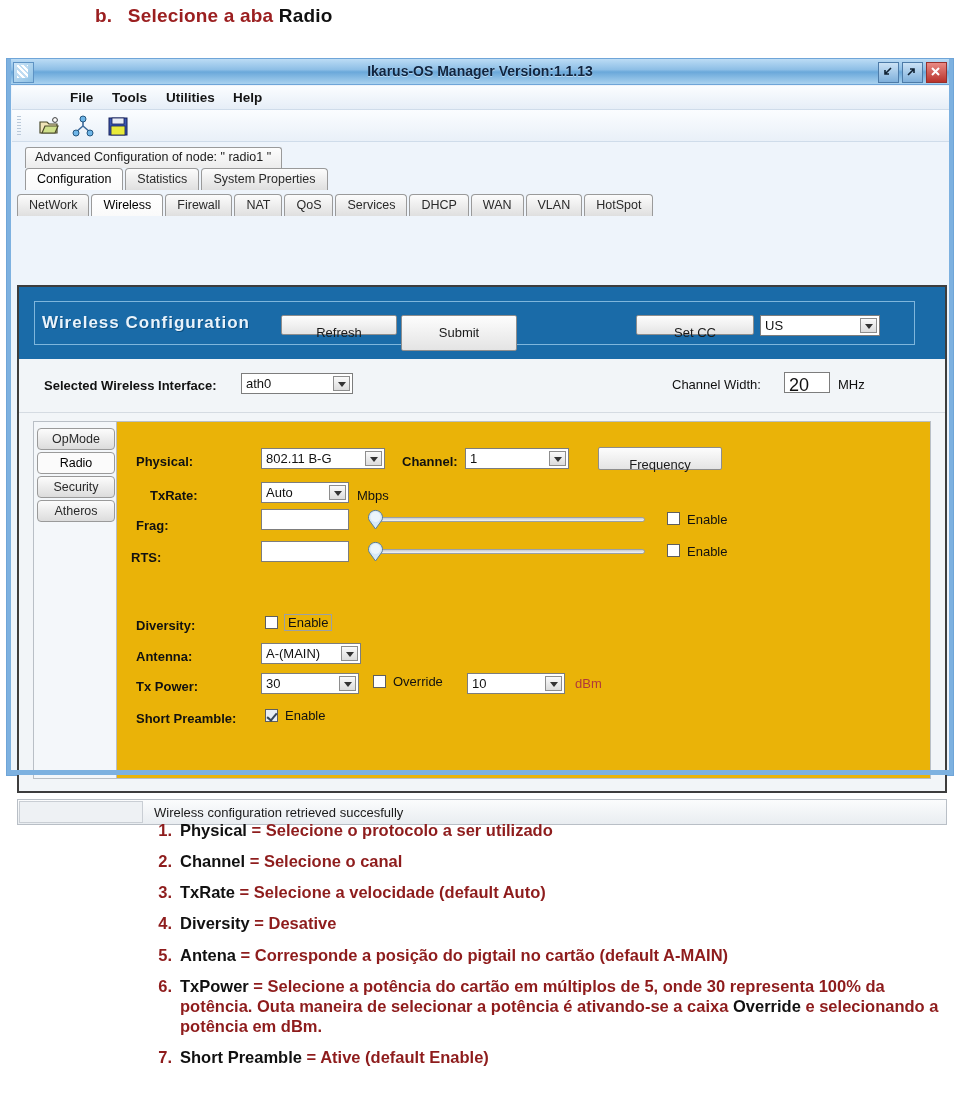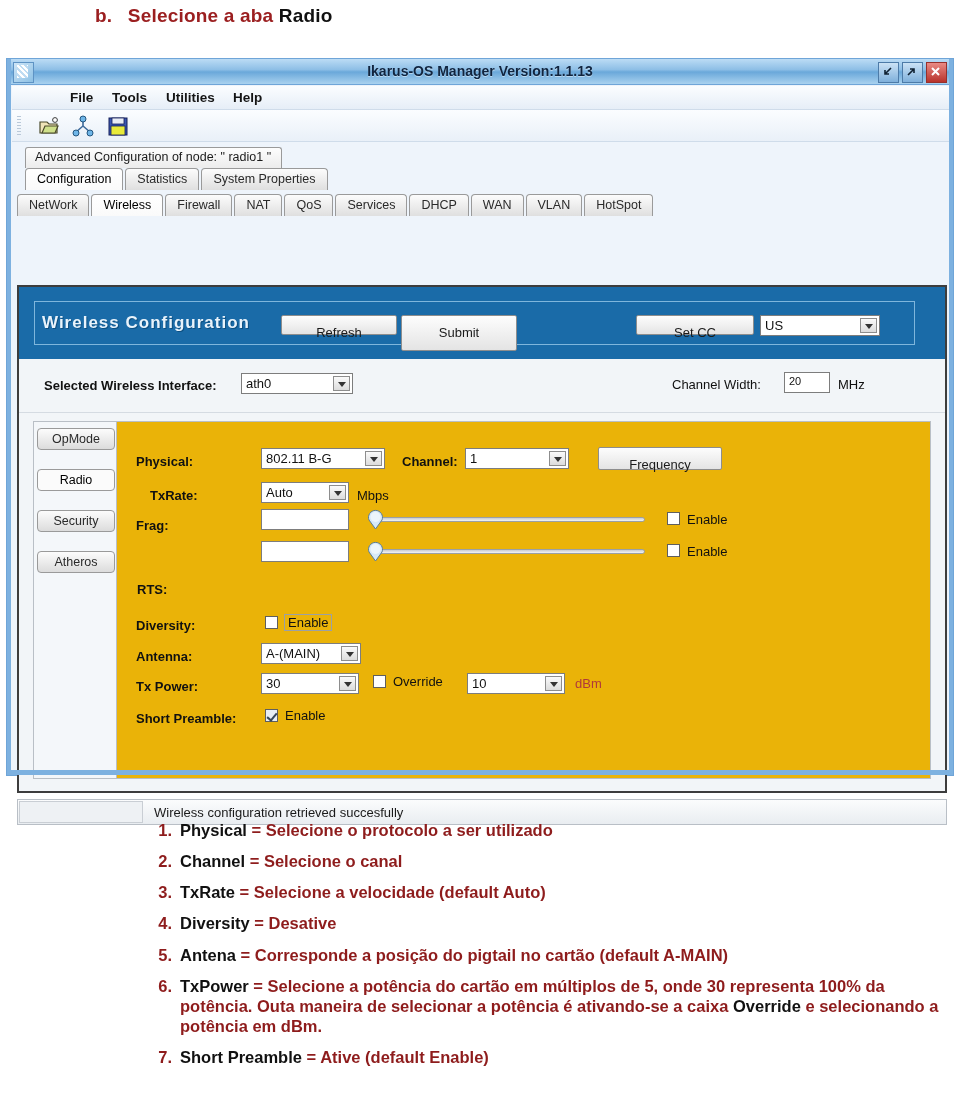--- a/index.html
+++ b/index.html
@@ -147,21 +147,21 @@
     border:1px solid #8d8d8d;box-sizing:border-box;
   }
   .jcombo .arrowbox:after{
     content:"";position:absolute;left:50%;top:50%;
     margin-left:-4px;margin-top:-2px;
     border-left:4px solid transparent;border-right:4px solid transparent;
     border-top:5px solid #333;
   }
   .jtext{
     position:absolute;background:#ffffff;border:1px solid #7d7d7d;
-    font-size:11px;color:#111;box-sizing:border-box;padding:2px 0 0 4px;
+    font-size:18px;color:#111;box-sizing:border-box;padding:2px 0 0 4px;
   }
 
   
   .iface-row{
     position:absolute;left:0;top:72px;width:100%;height:54px;
     background:#f2f5f8;border-bottom:1px solid #d5dbe2;box-sizing:border-box;
   }
   .lbl{font-size:13px;font-weight:bold;color:#111;position:absolute;white-space:nowrap;}
   .lbl.norm{font-weight:normal;}
 
@@ -169,21 +169,21 @@
   .inner-panel{
     position:absolute;left:14px;top:134px;width:898px;height:358px;
     background:#f4f7fa;border:1px solid #b9bfc6;box-sizing:border-box;
   }
   .form-area{
     position:absolute;left:82px;top:0;right:0;bottom:0;
     background:#eab308;border-left:1px solid #b9bfc6;box-sizing:border-box;
   }
   .vtabs{position:absolute;left:3px;top:6px;width:78px;}
   .vtab{
-    height:22px;margin-bottom:19px;
+    height:22px;margin-bottom:2px;
     background:linear-gradient(to bottom,#fcfcfc,#dcdcdc);
     border:1px solid #9a9a9a;border-radius:4px;
     font-size:12.5px;color:#2a2a2a;text-align:center;
     padding-top:3px;box-sizing:border-box;
   }
   .vtab.active{background:#fbfbfb;color:#000;}
 
   
   .slider{position:absolute;height:12px;}
   .slider .track{
@@ -377,21 +377,21 @@
           <span class="knob">
             <svg width="17" height="21" viewBox="0 0 17 21">
               <path d="M8.5 20 L2 11 A7 7 0 1 1 15 11 Z" fill="#d6e9f7" stroke="#5a7d99" stroke-width="1"></path>
               <circle cx="8.5" cy="8" r="5" fill="#ffffff" fill-opacity=".55"></circle>
             </svg>
           </span>
         </div>
         <span class="cb" style="left:550px;top:90px;"></span>
         <span class="cbtxt" style="left:570px;top:90px;">Enable</span>
 
-        <span class="lbl" style="left:20px;top:128px;margin-top:32px;">RTS:</span>
+        <span class="lbl" style="left:14px;top:128px;">RTS:</span>
         <div class="jtext" style="left:144px;top:119px;width:88px;height:21px;"></div>
         <div class="slider" style="left:252px;top:123px;width:276px;">
           <span class="track"></span>
           <span class="knob">
             <svg width="17" height="21" viewBox="0 0 17 21">
               <path d="M8.5 20 L2 11 A7 7 0 1 1 15 11 Z" fill="#d6e9f7" stroke="#5a7d99" stroke-width="1"></path>
               <circle cx="8.5" cy="8" r="5" fill="#ffffff" fill-opacity=".55"></circle>
             </svg>
           </span>
         </div>

